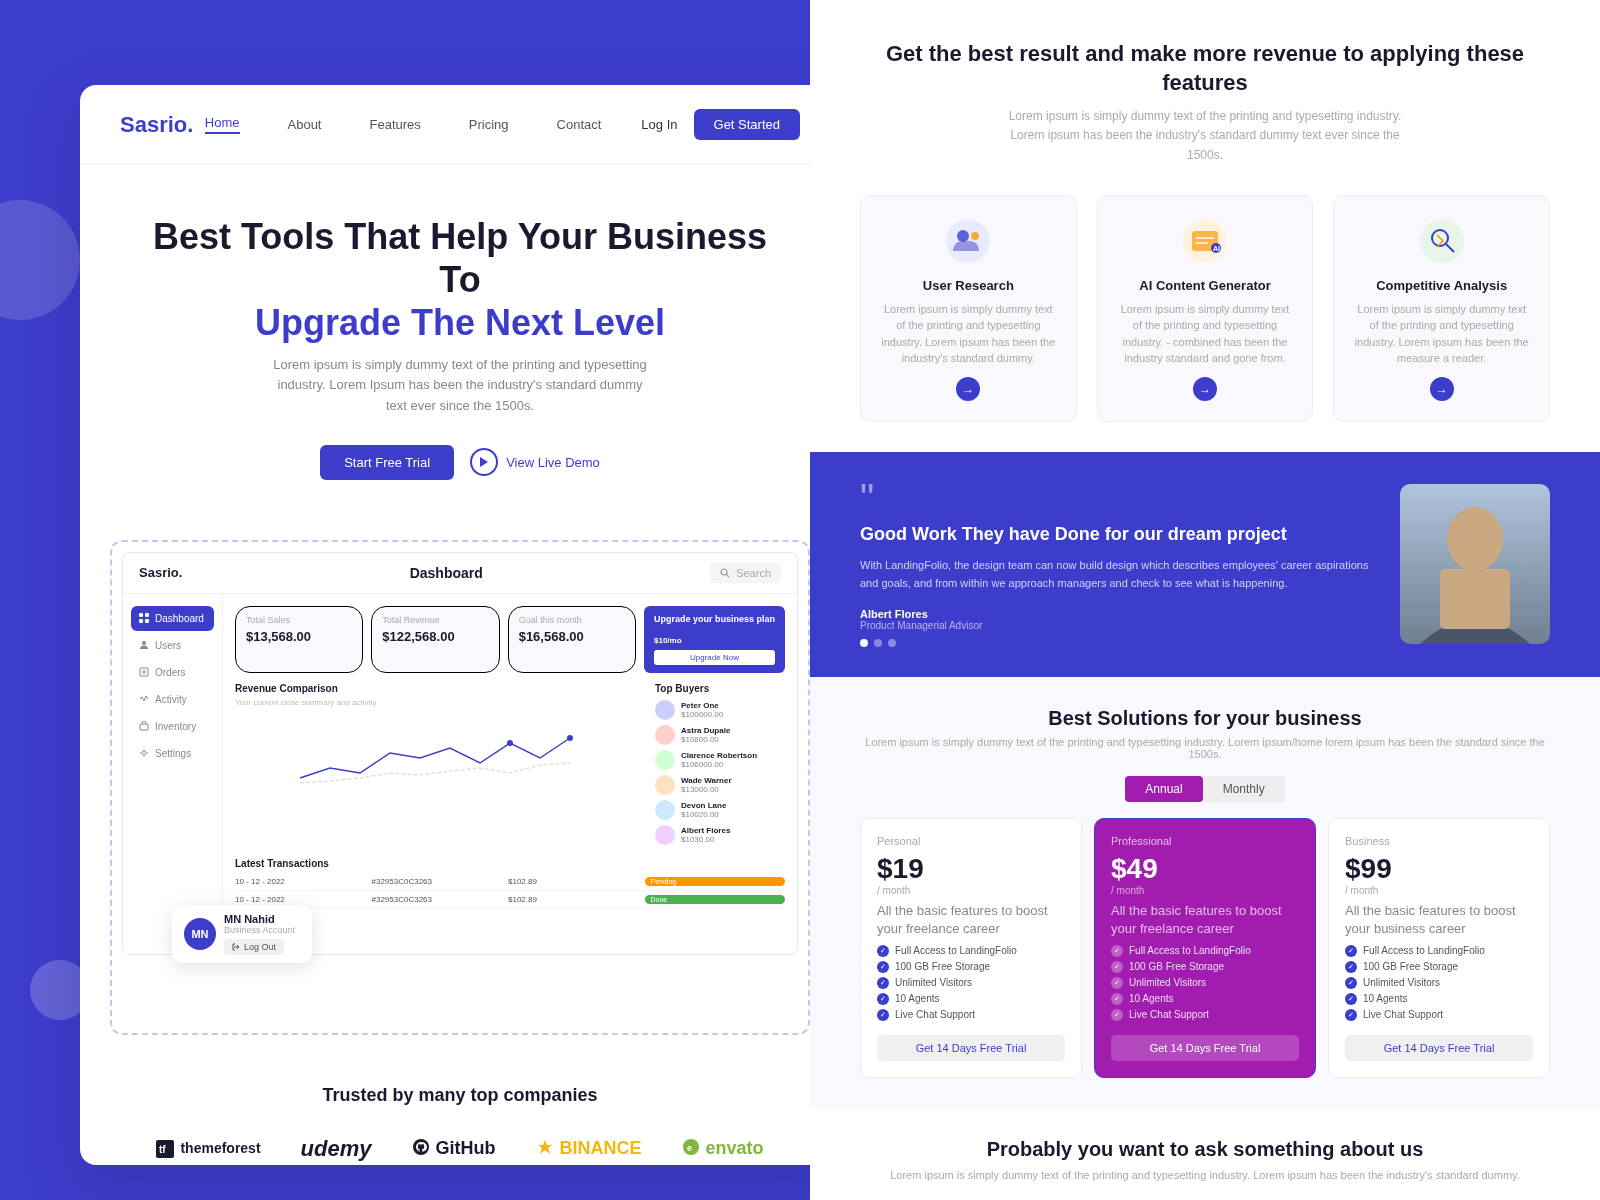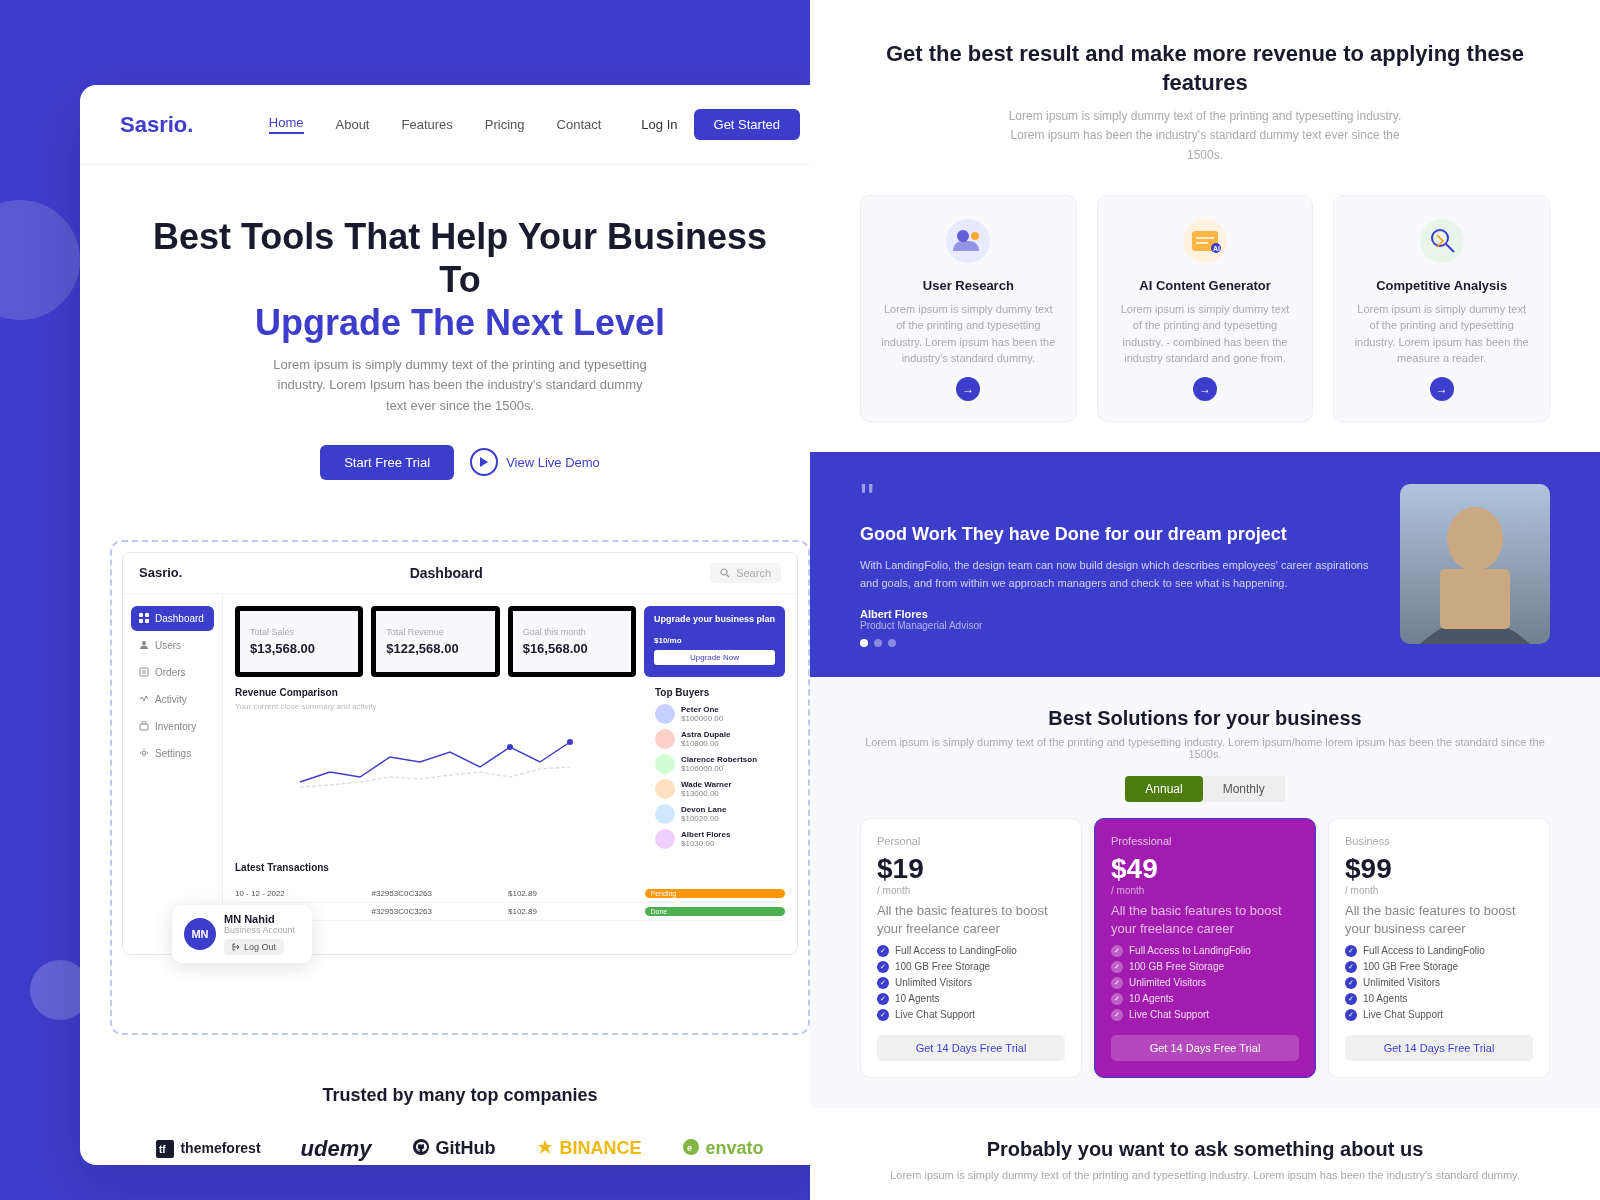--- a/index.html
+++ b/index.html
@@ -76,21 +76,21 @@
       padding: 24px 40px;
       border-bottom: 1px solid #f0f0f0;
     }
     .logo {
       font-size: 22px;
       font-weight: 700;
       color: #1a1a2e;
       margin-right: auto;
     }
     .logo span { color: #3d3dcc; }
-    .nav-links { display: flex; gap: 32px; align-items: center; margin-right: 40px; justify-content: center; }
+    .nav-links { display: flex; gap: 48px; align-items: center; margin-right: 40px; justify-content: center; }
     .nav-link { font-size: 13px; color: #555; text-decoration: none; cursor: pointer; }
     .nav-link.active { color: #3d3dcc; border-bottom: 2px solid #3d3dcc; padding-bottom: 2px; }
     .nav-login { font-size: 13px; color: #333; margin-right: 16px; cursor: pointer; }
     .nav-cta { background: #3d3dcc; color: #fff; font-size: 13px; padding: 8px 20px; border-radius: 6px; cursor: pointer; border: none; }
 
     
     .hero { padding: 50px 60px 30px; text-align: center; }
     .hero-title { font-size: 36px; font-weight: 800; color: #1a1a2e; line-height: 1.2; margin-bottom: 10px; }
     .hero-title-blue { color: #3d3dcc; }
     .hero-sub { font-size: 13px; color: #888; line-height: 1.6; max-width: 380px; margin: 0 auto 28px; }
@@ -136,21 +136,21 @@
       display: flex; align-items: center; gap: 6px;
       padding: 7px 8px; border-radius: 6px; font-size: 10px; color: #888; margin-bottom: 2px; cursor: pointer;
     }
     .dash-sidebar-item.active { background: #3d3dcc; color: #fff; }
     .dash-sidebar-item svg { flex-shrink: 0; }
 
     
     .dash-main { flex: 1; padding: 12px; overflow: hidden; }
     .stat-cards { display: flex; gap: 8px; margin-bottom: 10px; }
     .stat-card {
-      flex: 1; background: #f9f9fd; border-radius: 4px; padding: 16px 10px; border: 5px solid #000000;
+      flex: 1; background: #f9f9fd; border-radius: 15px; padding: 8px 10px; border: 1px solid #000000;
     }
     .stat-card-label { font-size: 9px; color: #aaa; margin-bottom: 4px; }
     .stat-card-value { font-size: 13px; font-weight: 700; color: #1a1a2e; }
     .upgrade-card {
       background: #3d3dcc; border-radius: 6px; padding: 8px 10px; min-width: 100px;
     }
     .upgrade-title { font-size: 9px; font-weight: 700; color: #fff; line-height: 1.3; margin-bottom: 4px; }
     .upgrade-price { font-size: 14px; font-weight: 800; color: #fff; }
     .upgrade-price span { font-size: 8px; }
     .upgrade-btn { background: #fff; color: #3d3dcc; font-size: 8px; padding: 3px 8px; border-radius: 3px; border: none; cursor: pointer; margin-top: 4px; width: 100%; }
@@ -164,21 +164,21 @@
     .top-buyers { width: 130px; }
     .top-buyers-title { font-size: 10px; font-weight: 600; color: #1a1a2e; margin-bottom: 6px; }
     .buyer-row { display: flex; align-items: center; gap: 6px; margin-bottom: 5px; }
     .buyer-avatar { width: 20px; height: 20px; border-radius: 50%; background: #ddd; overflow: hidden; display: flex; align-items: center; justify-content: center; font-size: 7px; color: #888; }
     .buyer-info { flex: 1; }
     .buyer-name { font-size: 8px; font-weight: 600; color: #1a1a2e; }
     .buyer-amount { font-size: 8px; color: #888; }
 
     
     .transactions { margin-top: 8px; }
-    .trans-header { display: flex; justify-content: space-between; align-items: flex-start; margin-bottom: 12px; }
+    .trans-header { display: flex; justify-content: space-between; align-items: flex-start; margin-bottom: 4px; }
     .trans-title { font-size: 10px; font-weight: 600; color: #1a1a2e; }
     .trans-table { width: 100%; }
     .trans-row { display: flex; gap: 8px; align-items: center; padding: 4px 0; border-bottom: 1px solid #f5f5f5; font-size: 8px; color: #555; }
     .trans-row span { flex: 1; }
     .status-pending { background: #ff9800; color: #fff; border-radius: 10px; padding: 1px 6px; font-size: 7px; }
     .status-done { background: #4caf50; color: #fff; border-radius: 10px; padding: 1px 6px; font-size: 7px; }
 
     
     .user-card {
       position: absolute;
@@ -256,21 +256,21 @@
       align-items: flex-end;
       justify-content: center;
     }
 
     
     .solutions-section { background: #f9f9fd; padding: 30px 50px; }
     .solutions-title { font-size: 20px; font-weight: 700; color: #1a1a2e; text-align: center; margin-bottom: 6px; }
     .solutions-sub { font-size: 11px; color: #aaa; text-align: center; margin-bottom: 16px; }
     .pricing-tabs { display: flex; justify-content: center; gap: 0; margin-bottom: 16px; }
     .pricing-tab { padding: 6px 20px; font-size: 12px; background: #eee; color: #555; cursor: pointer; }
-    .pricing-tab.active { background: #4d7c0f; color: #fff; border-radius: 4px; }
+    .pricing-tab.active { background: #a21caf; color: #fff; border-radius: 4px; }
     .pricing-cards { display: flex; gap: 12px; }
     .pricing-card { flex: 1; background: #fff; border-radius: 10px; padding: 16px; border: 1px solid #eee; }
     .pricing-card.featured { background: #a21caf; border-color: #3d3dcc; }
     .pricing-plan { font-size: 11px; color: #aaa; margin-bottom: 6px; }
     .pricing-card.featured .pricing-plan { color: rgba(255,255,255,0.7); }
     .pricing-price { font-size: 28px; font-weight: 800; color: #1a1a2e; }
     .pricing-card.featured .pricing-price { color: #fff; }
     .pricing-period { font-size: 10px; color: #aaa; }
     .pricing-card.featured .pricing-period { color: rgba(255,255,255,0.6); }
     .pricing-desc { font-size: 13px; color: #888; margin: 6px 0; line-height: 1.4; }

